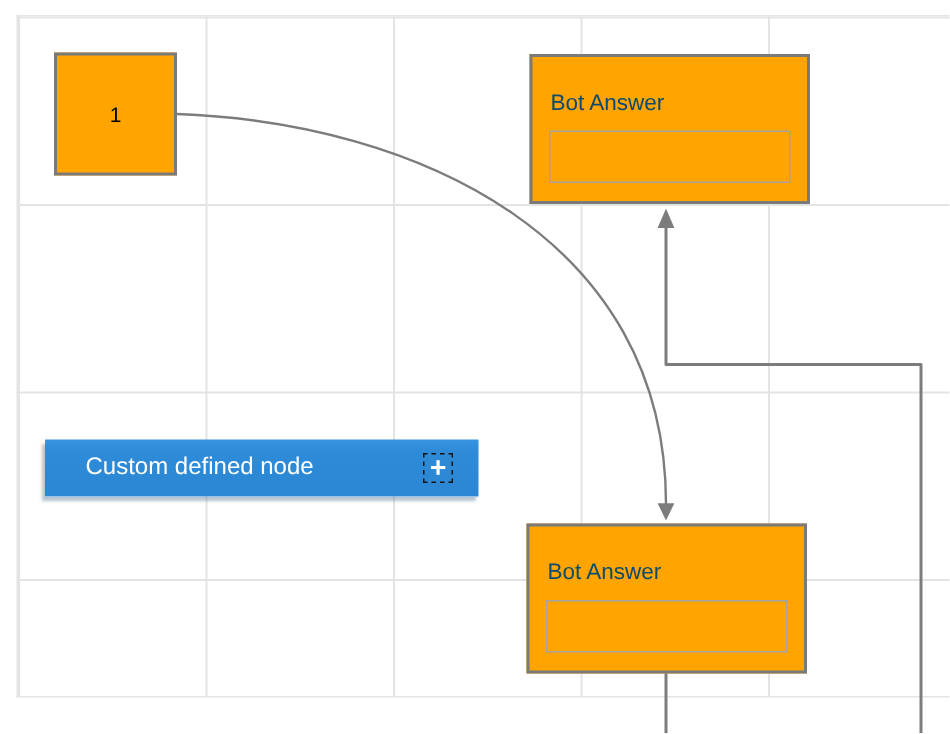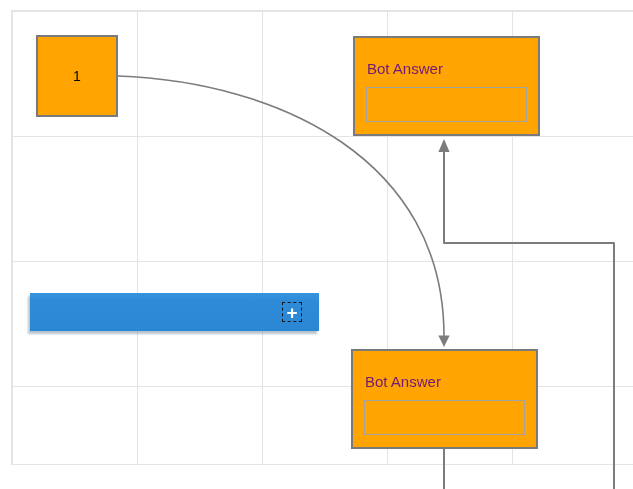--- a/index.html
+++ b/index.html
@@ -39,21 +39,21 @@
   }
 
   .bot-node{
     width:187px;height:100px;
     background:#ffa400;border:2px solid #7a7a7a;
   }
   .bot-node.top{left:353px;top:36px;}
   .bot-node.bottom{left:351px;top:349px;}
   .bot-title{
     position:absolute;left:12px;top:22px;
-    font-size:15px;color:#701a75;white-space:nowrap;
+    font-size:15px;color:#0c4a6e;white-space:nowrap;
   }
   .bot-input{
     position:absolute;left:11px;top:49px;width:159px;height:33px;
     border:1px solid #a3a3a3;background:transparent;
   }
 
   .custom-node{
     left:30px;top:293px;width:289px;height:38px;
     background:linear-gradient(to bottom,#3794e0 0%, #2e8bd8 20%, #2b87d4 100%);
     box-shadow:-2px 3px 2px rgba(96,125,150,0.45);
@@ -94,16 +94,17 @@
   <div class="bot-title">Bot Answer</div>
   <div class="bot-input"></div>
 </div>
 
 <div class="node bot-node bottom">
   <div class="bot-title">Bot Answer</div>
   <div class="bot-input"></div>
 </div>
 
 <div class="node custom-node">
+  <span class="custom-label">Custom defined node</span>
   <span class="plus-btn">
     <span>+</span>
   </span>
 </div>
 
 </body></html>

